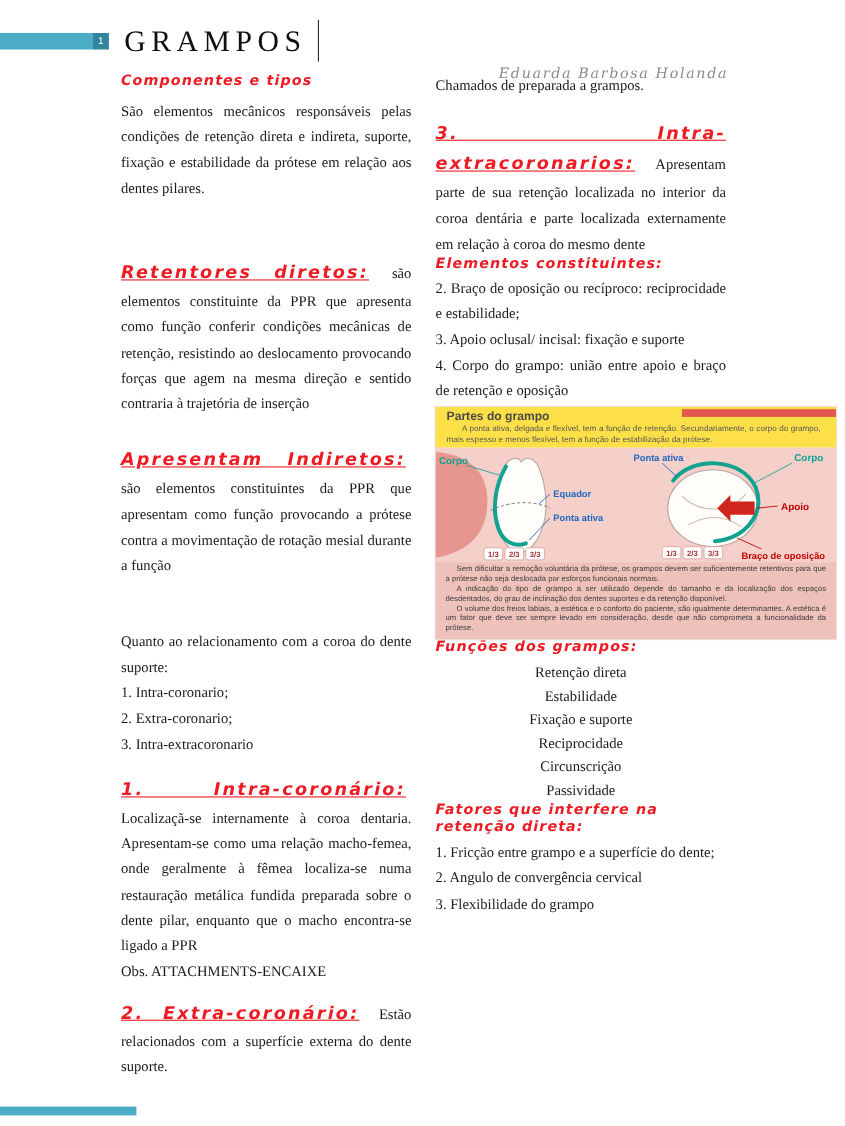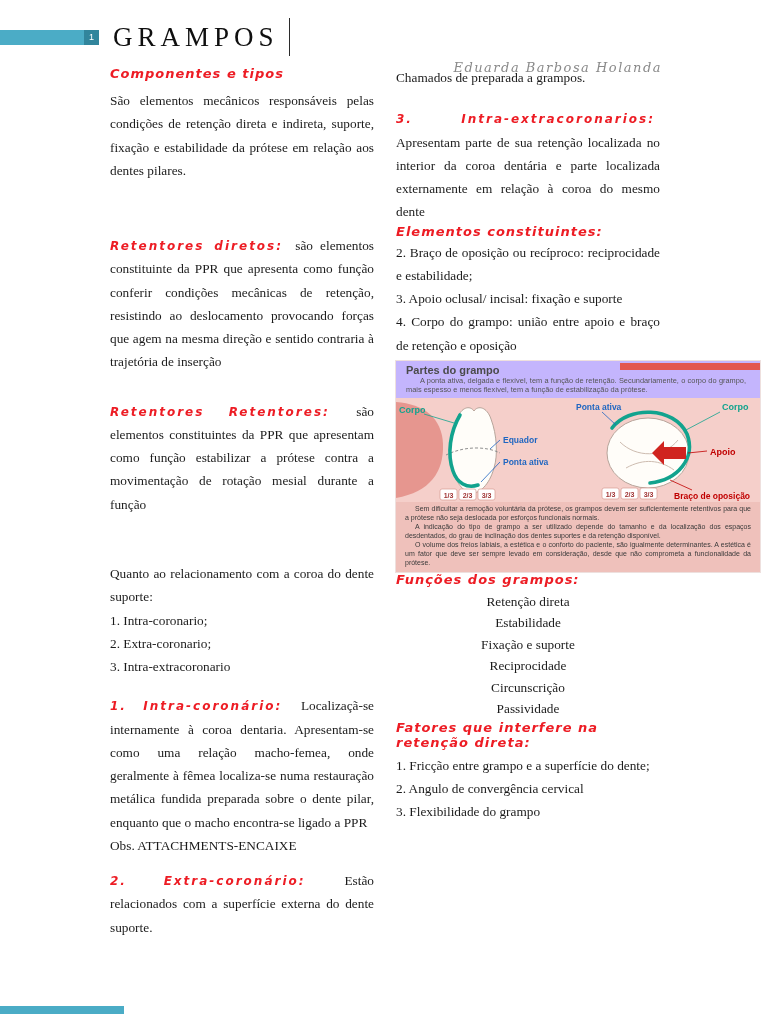--- a/index.html
+++ b/index.html
@@ -39,40 +39,40 @@
   .tight { line-height: 1.62; text-align: center; }
 
   .rh {
     color: #ed1c24;
     font-family: "DejaVu Sans", sans-serif;
     font-style: italic; font-weight: bold;
   }
   h2.rh { font-size: 13px; letter-spacing: 1px; margin: 0 0 8px 0; }
   h2.mb2 { margin-bottom: 2px; }
   h2.mb4 { margin-bottom: 4px; }
-  .rh.inline { font-size: 12px; letter-spacing: 2px; margin-right: 5px; }
+  .rh.inline { font-size: 16px; letter-spacing: 2px; margin-right: 5px; text-decoration: underline; }
 
   .gap-lg { margin-top: 52px; }
   .gap-xl { margin-top: 46px; }
   .gap-md { margin-top: 26px; }
   .gap-sm { margin-top: 16px; }
   .gap-xs { margin-top: 12px; }
   .gap-18 { margin-top: 18px; }
   .gap-14 { margin-top: 14px; }
   .gap-40 { margin-top: 40px; }
   .gap-6  { margin-top: 6px; }
 
   
   .fig {
     position: relative; width: 364px; margin-top: 4px;
     font-family: "Liberation Sans", sans-serif;
     box-shadow: 0 0 0 1px #eee0de;
   }
   .fig-redbar { position: absolute; top: 2px; right: 0; width: 140px; height: 7px; background: #e2574e; }
-  .fig-head { background: #c4b5fd; padding: 3px 14px 3px 10px; }
+  .fig-head { background: #fde047; padding: 3px 14px 3px 10px; }
   .fig-title { font-size: 11px; font-weight: bold; color: #4a4a4a; }
   .fig-sub { font-size: 7.4px; color: #555; line-height: 1.28; text-indent: 14px; text-align: justify; }
   .fig-canvas { background: #f5cfca; height: 104px; display: flex; }
   .fig-canvas svg { display: block; }
   .fig svg text { font-family: "Liberation Sans", sans-serif; font-weight: bold; }
   .fig-foot { background: #efc1bb; padding: 3px 9px 4px 9px; }
   .fig-foot p { font-size: 7px; line-height: 1.28; text-align: justify; text-indent: 10px; color: #3a3a3a; }
 
   
   .fbar { position: absolute; left: 0; bottom: 10px; width: 124px; height: 8px; background: #4bacc6; }
@@ -95,21 +95,21 @@
   </header>
 
   <main class="cols">
 
     <section class="col">
       <h2 class="rh">Componentes e tipos</h2>
       <p class="body">São elementos mecânicos responsáveis pelas condições de retenção direta e indireta, suporte, fixação e estabilidade da prótese em relação aos dentes pilares.</p>
 
       <p class="body gap-lg"><span class="rh inline">Retentores diretos:</span> <span>são elementos constituinte da PPR que apresenta como função conferir condições mecânicas de retenção, resistindo ao deslocamento provocando forças que agem na mesma direção e sentido contraria à trajetória de inserção</span></p>
 
-      <p class="body gap-md"><span class="rh inline">Retentores Retentores:</span> <span>são elementos constituintes da PPR que apresentam como função estabilizar a prótese contra a movimentação de rotação mesial durante a função</span></p>
+      <p class="body gap-md"><span class="rh inline">Apresentam Indiretos:</span> <span>são elementos constituintes da PPR que apresentam como função provocando a prótese contra a movimentação de rotação mesial durante a função</span></p>
 
       <p class="body gap-xl">Quanto ao relacionamento com a coroa do dente suporte:</p>
       <p class="body">1. Intra-coronario;</p>
       <p class="body">2. Extra-coronario;</p>
       <p class="body">3. Intra-extracoronario</p>
 
       <p class="body gap-sm"><span class="rh inline">1. Intra-coronário:</span> <span>Localizaçã-se internamente à coroa dentaria. Apresentam-se como uma relação macho-femea, onde geralmente à fêmea localiza-se numa restauração metálica fundida preparada sobre o dente pilar, enquanto que o macho encontra-se ligado a PPR</span></p>
       <p class="body">Obs. ATTACHMENTS-ENCAIXE</p>
 
       <p class="body gap-xs"><span class="rh inline">2. Extra-coronário:</span> <span>Estão relacionados com a superfície externa do dente suporte.</span></p>

